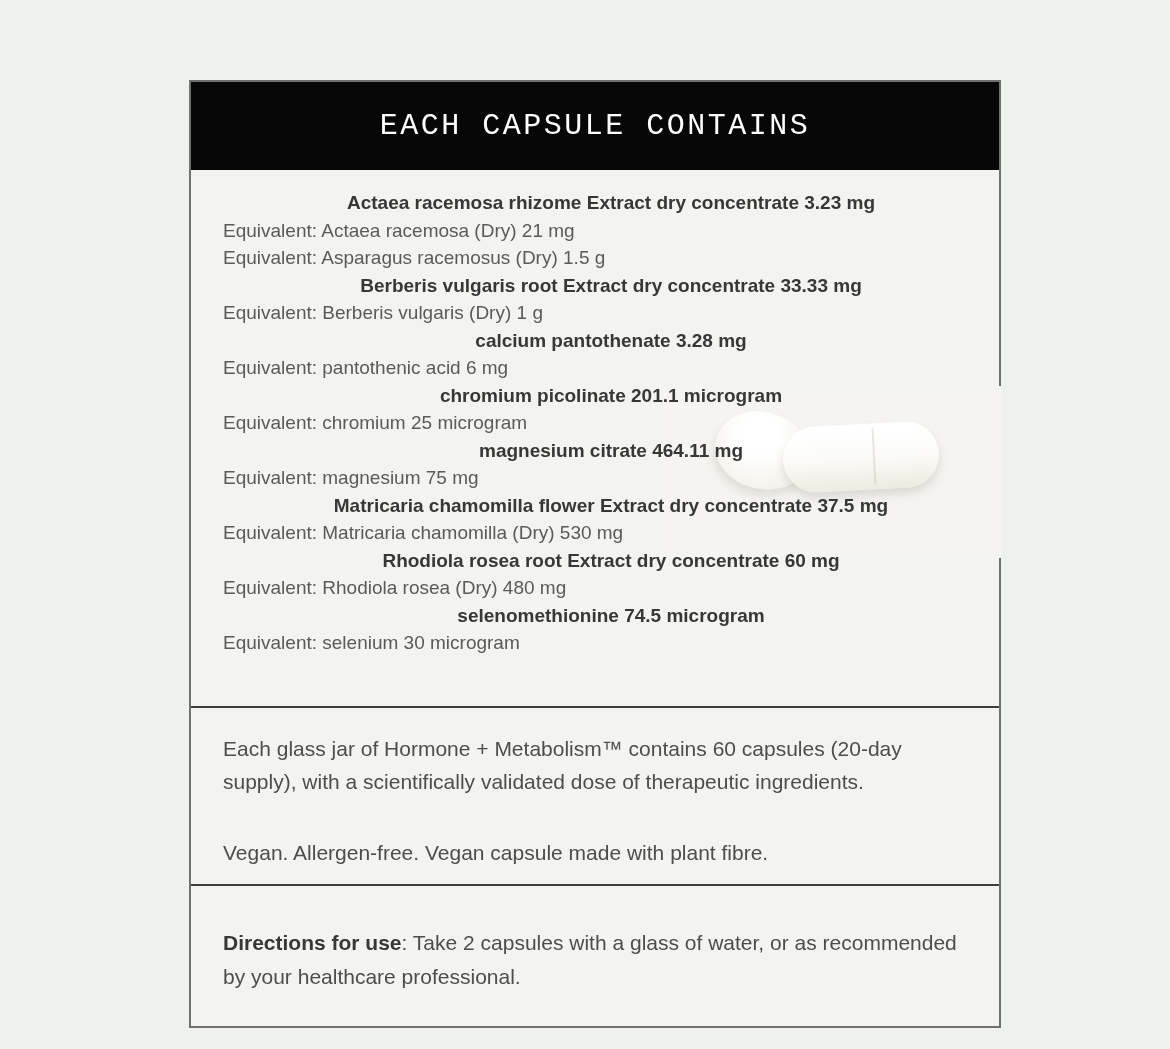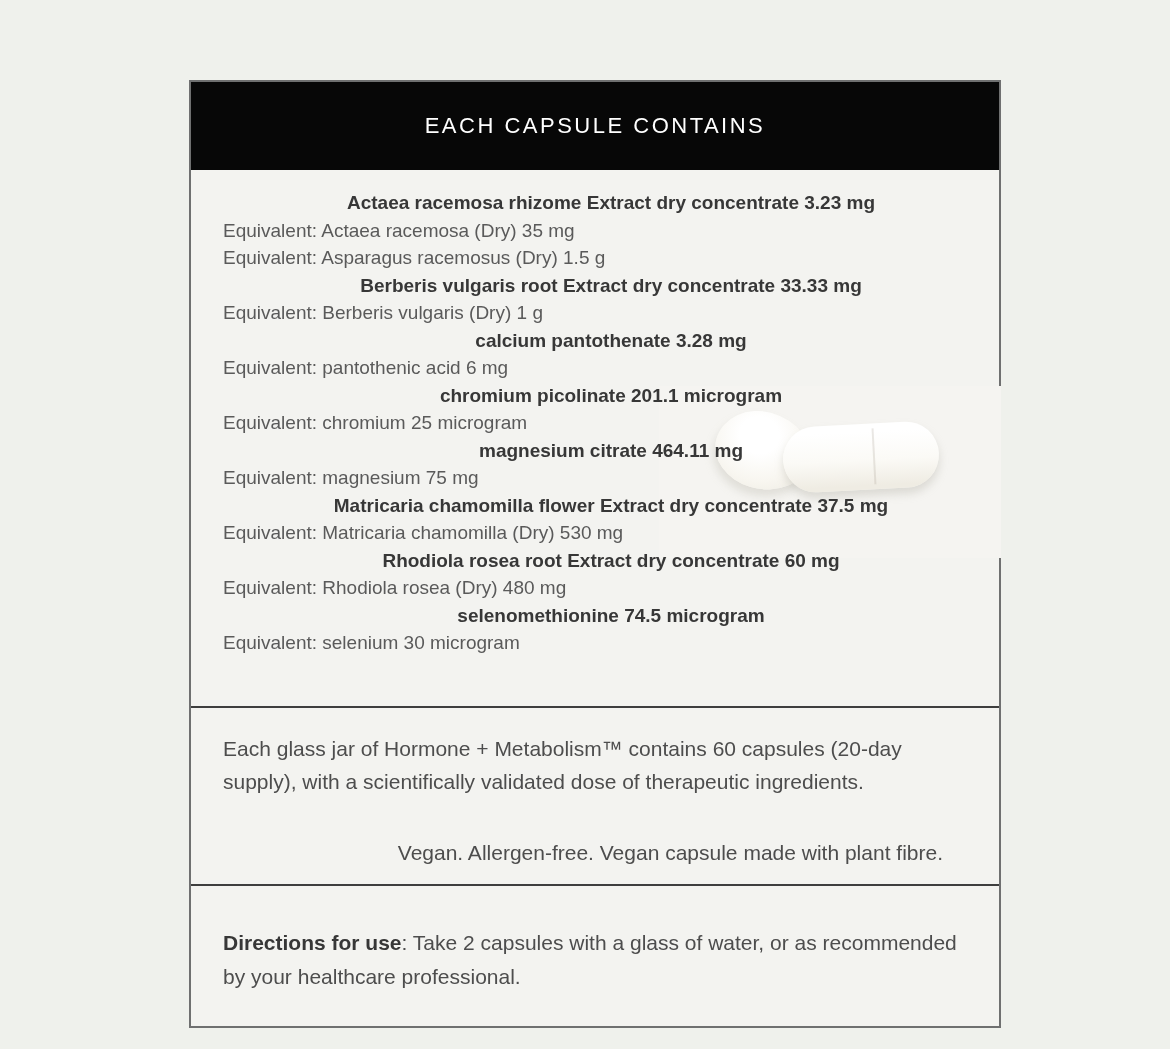--- a/index.html
+++ b/index.html
@@ -19,22 +19,22 @@
     display: flex; flex-direction: column;
   }
 
   .header {
     height: 88px; flex: none;
     background: var(--header-bg, #070707);
     color: var(--header-text, #ffffff);
     display: flex; align-items: center; justify-content: center;
   }
   .header .title {
-    font-family: Liberation Sans, sans-serif;
-    font-size: 22px; letter-spacing: 2.5px; font-weight: 400;
+    font-family: Liberation Mono, monospace;
+    font-size: 30px; letter-spacing: 2.5px; font-weight: 400;
   }
 
   .ingredients {
     position: relative; flex: none;
     height: 536px;
     padding: 19px 0 0 32px;
   }
   .row { position: relative; z-index: 1; }
   .row .name {
     font-size: 19px; line-height: 27.5px; font-weight: 700;
@@ -70,21 +70,21 @@
     background: rgba(158, 152, 135, 0.22);
   }
 
   .jar {
     flex: none; height: 178px;
     border-top: 2px solid var(--divider-color, #3e3e3e);
     padding: 24px 56px 0 32px;
     font-size: 21px; line-height: 33px;
     color: var(--text-body, #4d4d4d);
   }
-  .jar p + p { margin-top: 38px; text-align: right; }
+  .jar p + p { margin-top: 38px; }
 
   .directions {
     flex: 1;
     border-top: 2px solid var(--divider-color, #3e3e3e);
     padding: 40px 32px 0 32px;
     font-size: 21px; line-height: 34px;
     color: var(--text-body, #4d4d4d);
   }
   .dir-label { font-weight: 700; color: var(--text-strong, #373737); }
 </style>
@@ -102,21 +102,21 @@
 
       <div class="photo">
         <div class="capsule-back"></div>
         <div class="capsule-front">
           <div class="capsule-seam"></div>
         </div>
       </div>
 
       <div class="row">
         <p class="name">Actaea racemosa rhizome Extract dry concentrate 3.23 mg</p>
-        <p class="equiv">Equivalent: Actaea racemosa (Dry) 35 mg</p>
+        <p class="equiv">Equivalent: Actaea racemosa (Dry) 21 mg</p>
       </div>
       <div class="row">
         <p class="equiv">Equivalent: Asparagus racemosus (Dry) 1.5 g</p>
       </div>
       <div class="row">
         <p class="name">Berberis vulgaris root Extract dry concentrate 33.33 mg</p>
         <p class="equiv">Equivalent: Berberis vulgaris (Dry) 1 g</p>
       </div>
       <div class="row">
         <p class="name">calcium pantothenate 3.28 mg</p>

